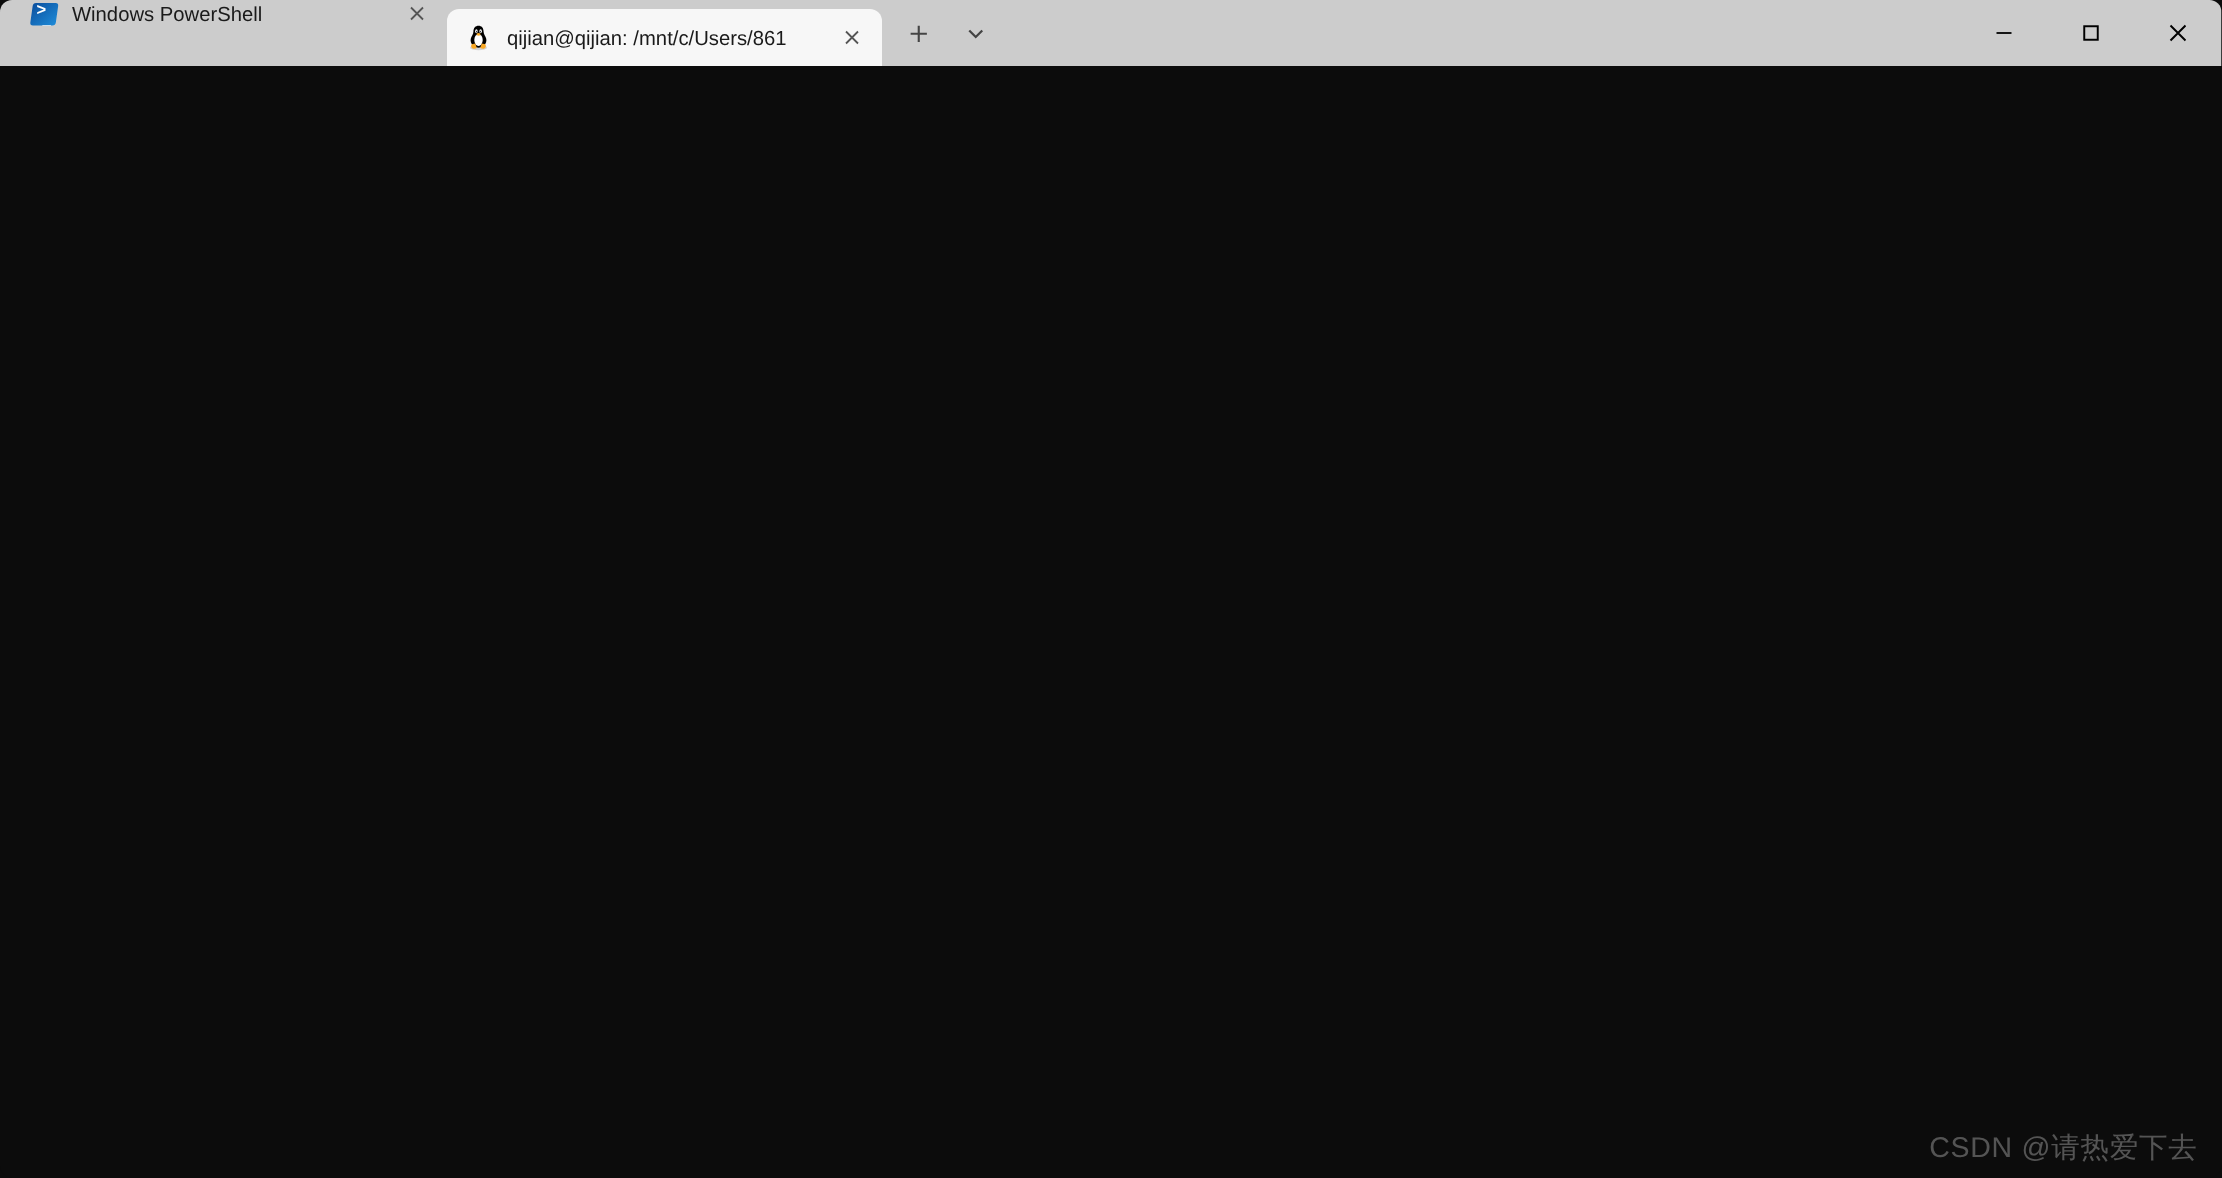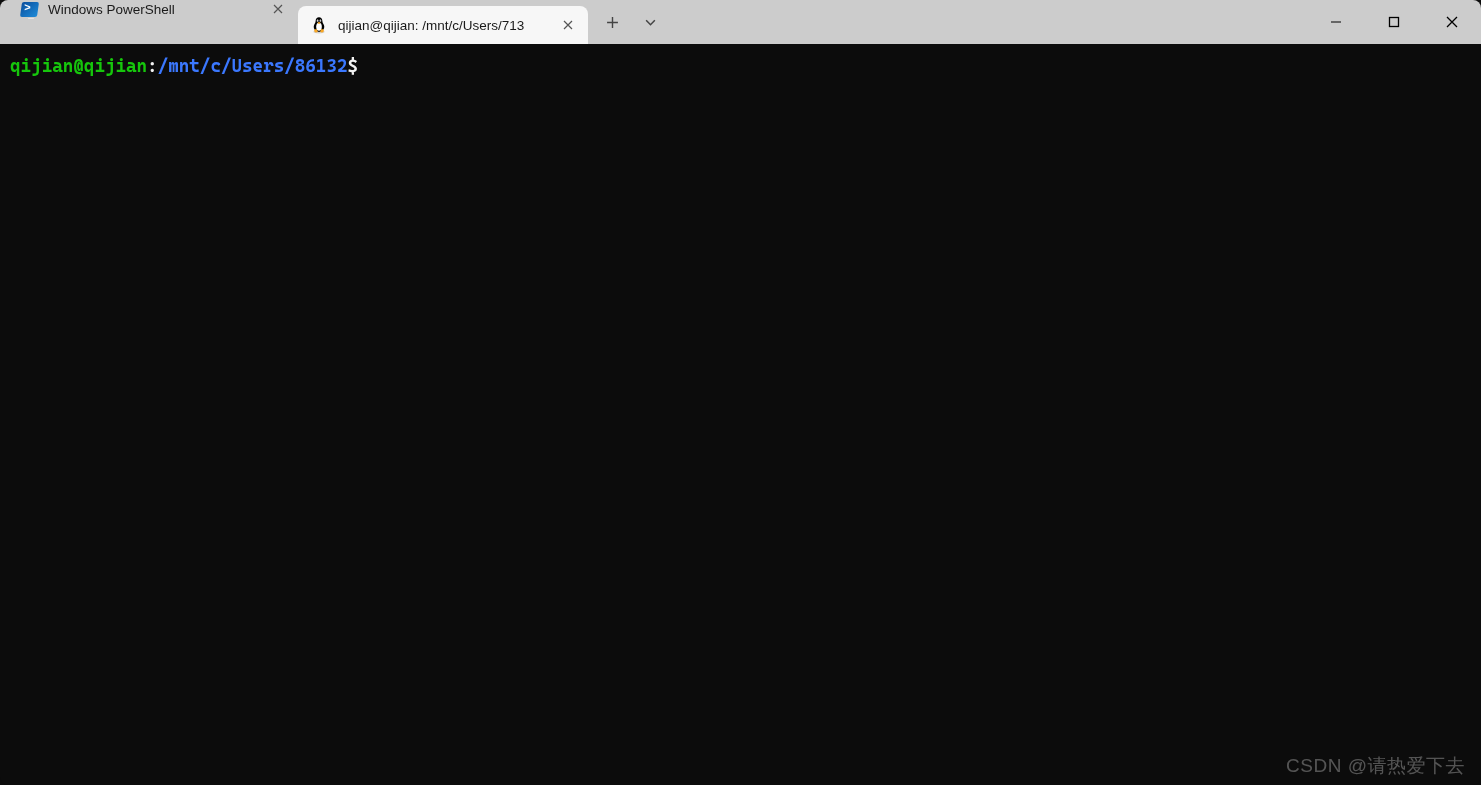--- a/index.html
+++ b/index.html
@@ -196,21 +196,21 @@
           <ellipse cx="32" cy="38" rx="10" ry="14" fill="#fff"></ellipse>
           <ellipse cx="27" cy="17" rx="3" ry="4.5" fill="#fff"></ellipse>
           <ellipse cx="37" cy="17" rx="3" ry="4.5" fill="#fff"></ellipse>
           <ellipse cx="27.8" cy="18" rx="1.3" ry="2" fill="#000"></ellipse>
           <ellipse cx="36.2" cy="18" rx="1.3" ry="2" fill="#000"></ellipse>
           <path d="M27 23 q5 -3 10 0 q0 5 -5 5 q-5 0 -5 -5z" fill="#f9a825"></path>
           <path d="M16 48 q-4 6 2 10 q6 2 10 -2 l-4 -10z" fill="#f9a825"></path>
           <path d="M48 48 q4 6 -2 10 q-6 2 -10 -2 l4 -10z" fill="#f9a825"></path>
         </svg>
       </span>
-      <span class="tab-title">qijian@qijian: /mnt/c/Users/713</span>
+      <span class="tab-title">qijian@qijian: /mnt/c/Users/861</span>
       <span class="tab-close">
         <svg viewBox="0 0 10 10">
             <path d="M1 1 L9 9 M9 1 L1 9" stroke="#555" stroke-width="1.2" fill="none"></path>
           </svg>
       </span>
     </div>
 
   </div>
 
   <div class="tab-actions">
@@ -239,15 +239,14 @@
     </div>
     <div class="win-btn">
       <svg viewBox="0 0 12 12">
           <path d="M1 1 L11 11 M11 1 L1 11" stroke="#000" stroke-width="1.3"></path>
         </svg>
     </div>
   </div>
 </div>
 
 <div class="terminal-body">
-  <div class="prompt-line"><span class="prompt-user">qijian@qijian</span><span class="prompt-colon">:</span><span class="prompt-path">/mnt/c/Users/86132</span><span class="prompt-dollar">$</span></div>
   <div class="watermark">CSDN @请热爱下去</div>
 </div>
 
 </body></html>

